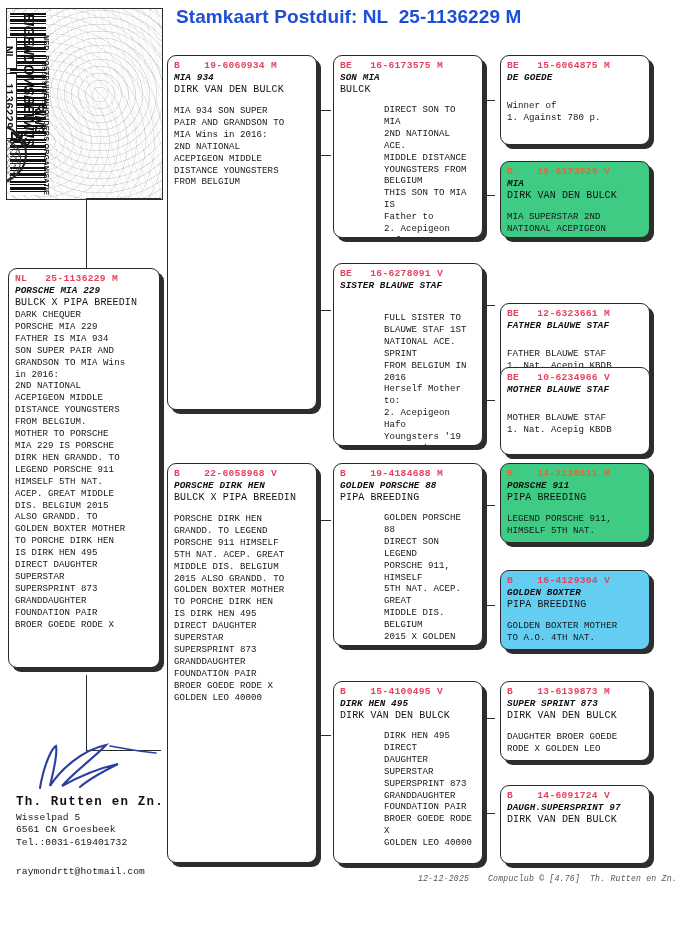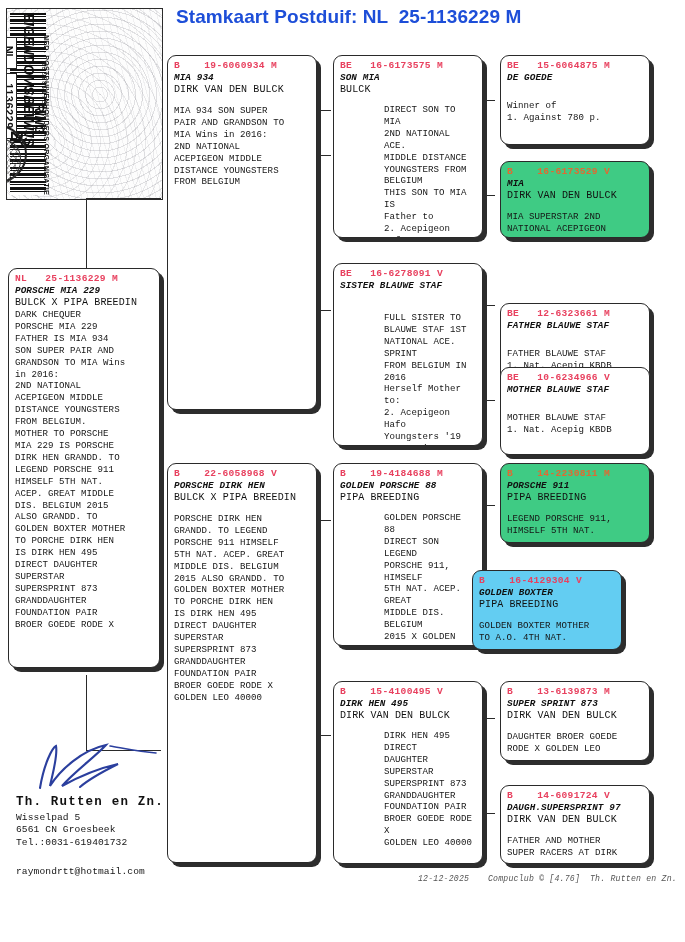--- a/index.html
+++ b/index.html
@@ -374,42 +374,40 @@
   </div>
 
   <div class="box green" style="left:500px;top:463px;width:150px;height:80px;">
     <div class="ring">B    14-2230811 M</div>
     <div class="nm">PORSCHE 911</div>
     <div class="ow">PIPA BREEDING</div>
     <div class="desc">LEGEND PORSCHE 911,
 HIMSELF 5TH NAT.</div>
   </div>
 
-  <div class="box blue" style="left:472px;top:570px;width:150px;height:80px;">
+  <div class="box blue" style="left:500px;top:570px;width:150px;height:80px;">
     <div class="ring">B    16-4129304 V</div>
     <div class="nm">GOLDEN BOXTER</div>
     <div class="ow">PIPA BREEDING</div>
     <div class="desc">GOLDEN BOXTER MOTHER
 TO A.O. 4TH NAT.</div>
   </div>
 
   <div class="box" style="left:500px;top:681px;width:150px;height:80px;">
     <div class="ring">B    13-6139873 M</div>
     <div class="nm">SUPER SPRINT 873</div>
     <div class="ow">DIRK VAN DEN BULCK</div>
     <div class="desc">DAUGHTER BROER GOEDE
 RODE X GOLDEN LEO</div>
   </div>
 
   <div class="box" style="left:500px;top:785px;width:150px;height:79px;">
     <div class="ring">B    14-6091724 V</div>
     <div class="nm">DAUGH.SUPERSPRINT 97</div>
     <div class="ow">DIRK VAN DEN BULCK</div>
-    <div class="desc">FATHER AND MOTHER
-SUPER RACERS AT DIRK</div>
   </div>
 
   <svg class="sig" viewBox="0 0 140 50">
     <path d="M18 46 C 22 22, 30 6, 34 4 C 36 14, 30 34, 28 44 C 38 28, 60 8, 84 3
              C 74 14, 52 30, 40 44 C 58 34, 78 26, 96 22 C 84 28, 66 38, 58 45" fill="none" stroke="#2b3f9e" stroke-width="2.1" stroke-linecap="round"></path>
     <path d="M88 4 C 100 6, 118 10, 134 11" fill="none" stroke="#2b3f9e" stroke-width="1.6" stroke-linecap="round"></path>
   </svg>
 
   <div class="breeder">Th. Rutten en Zn.</div>
   <div class="addr">Wisselpad 5

